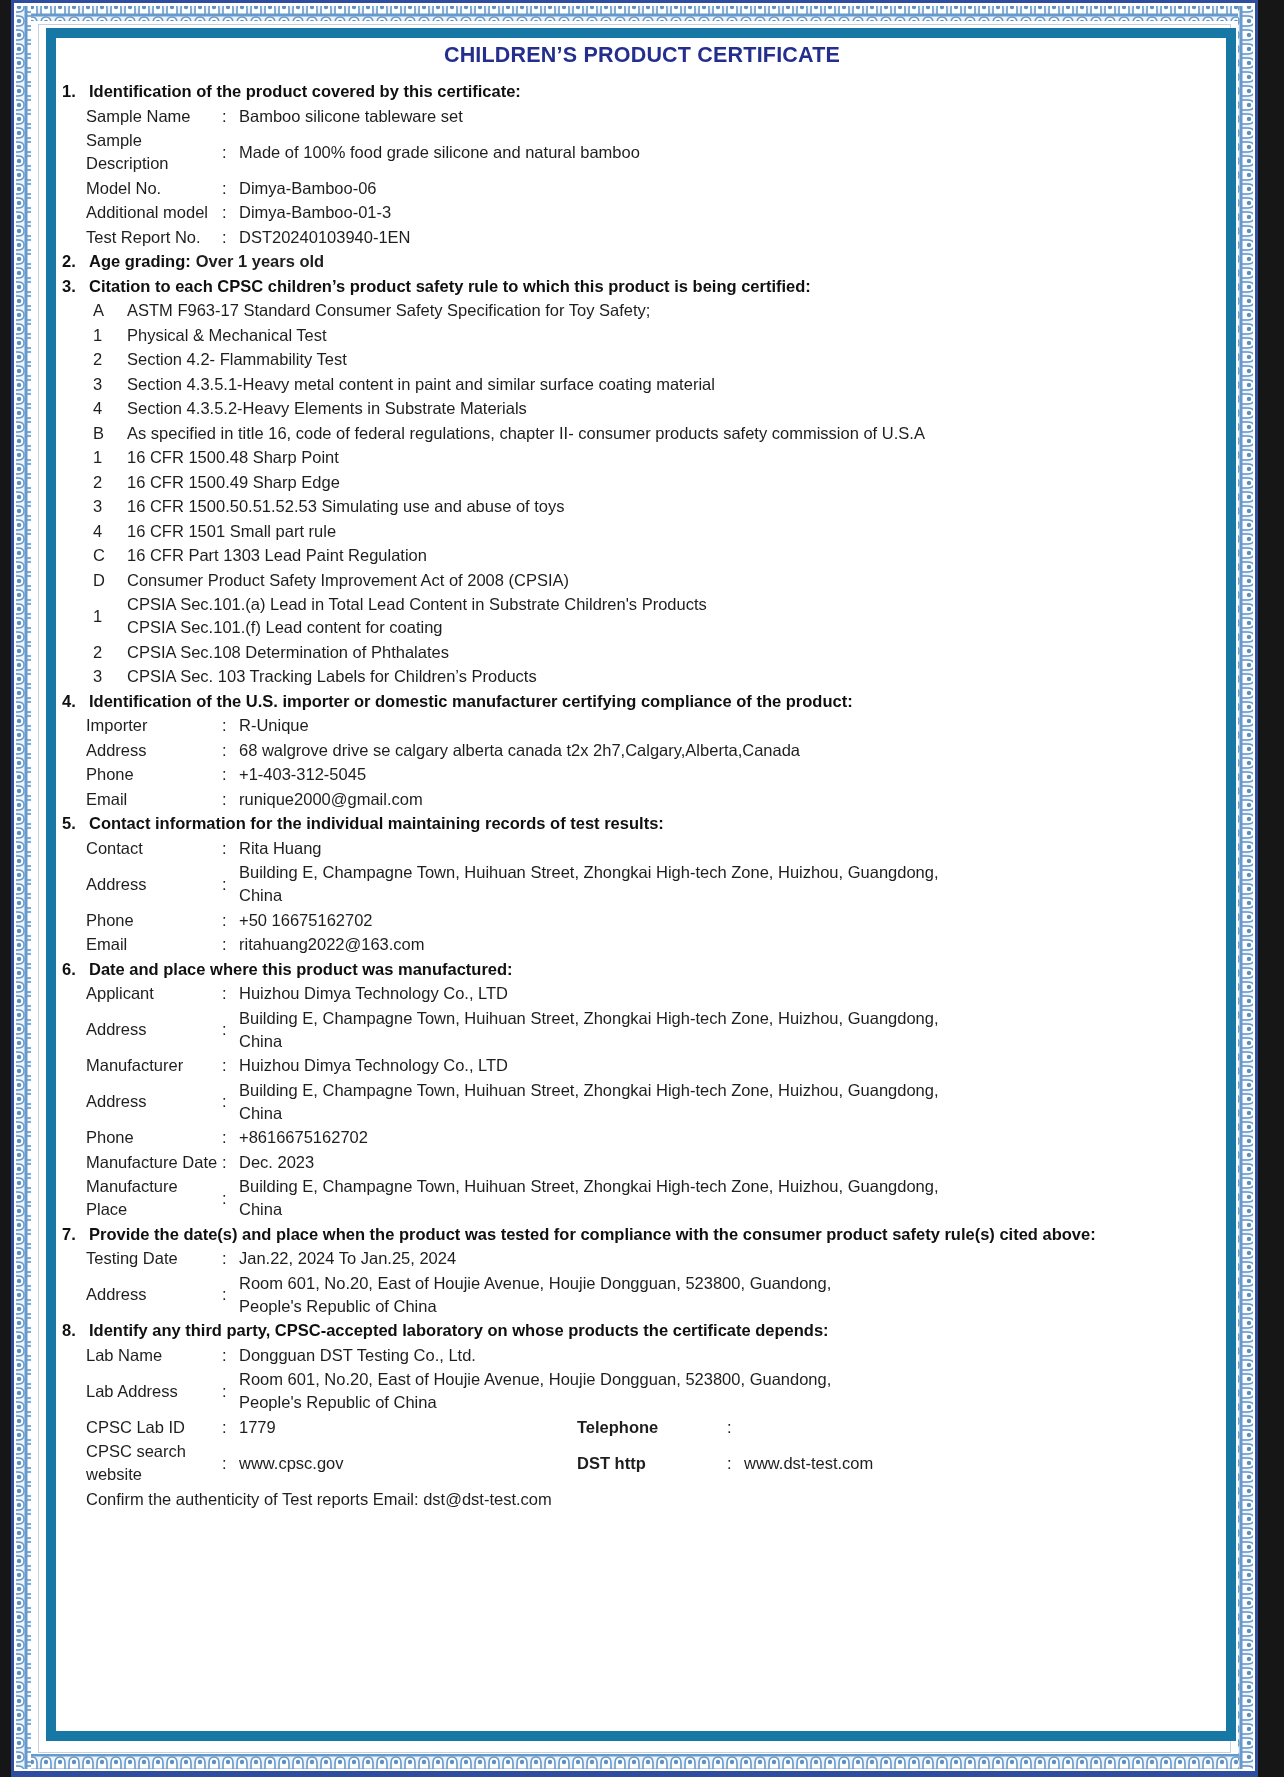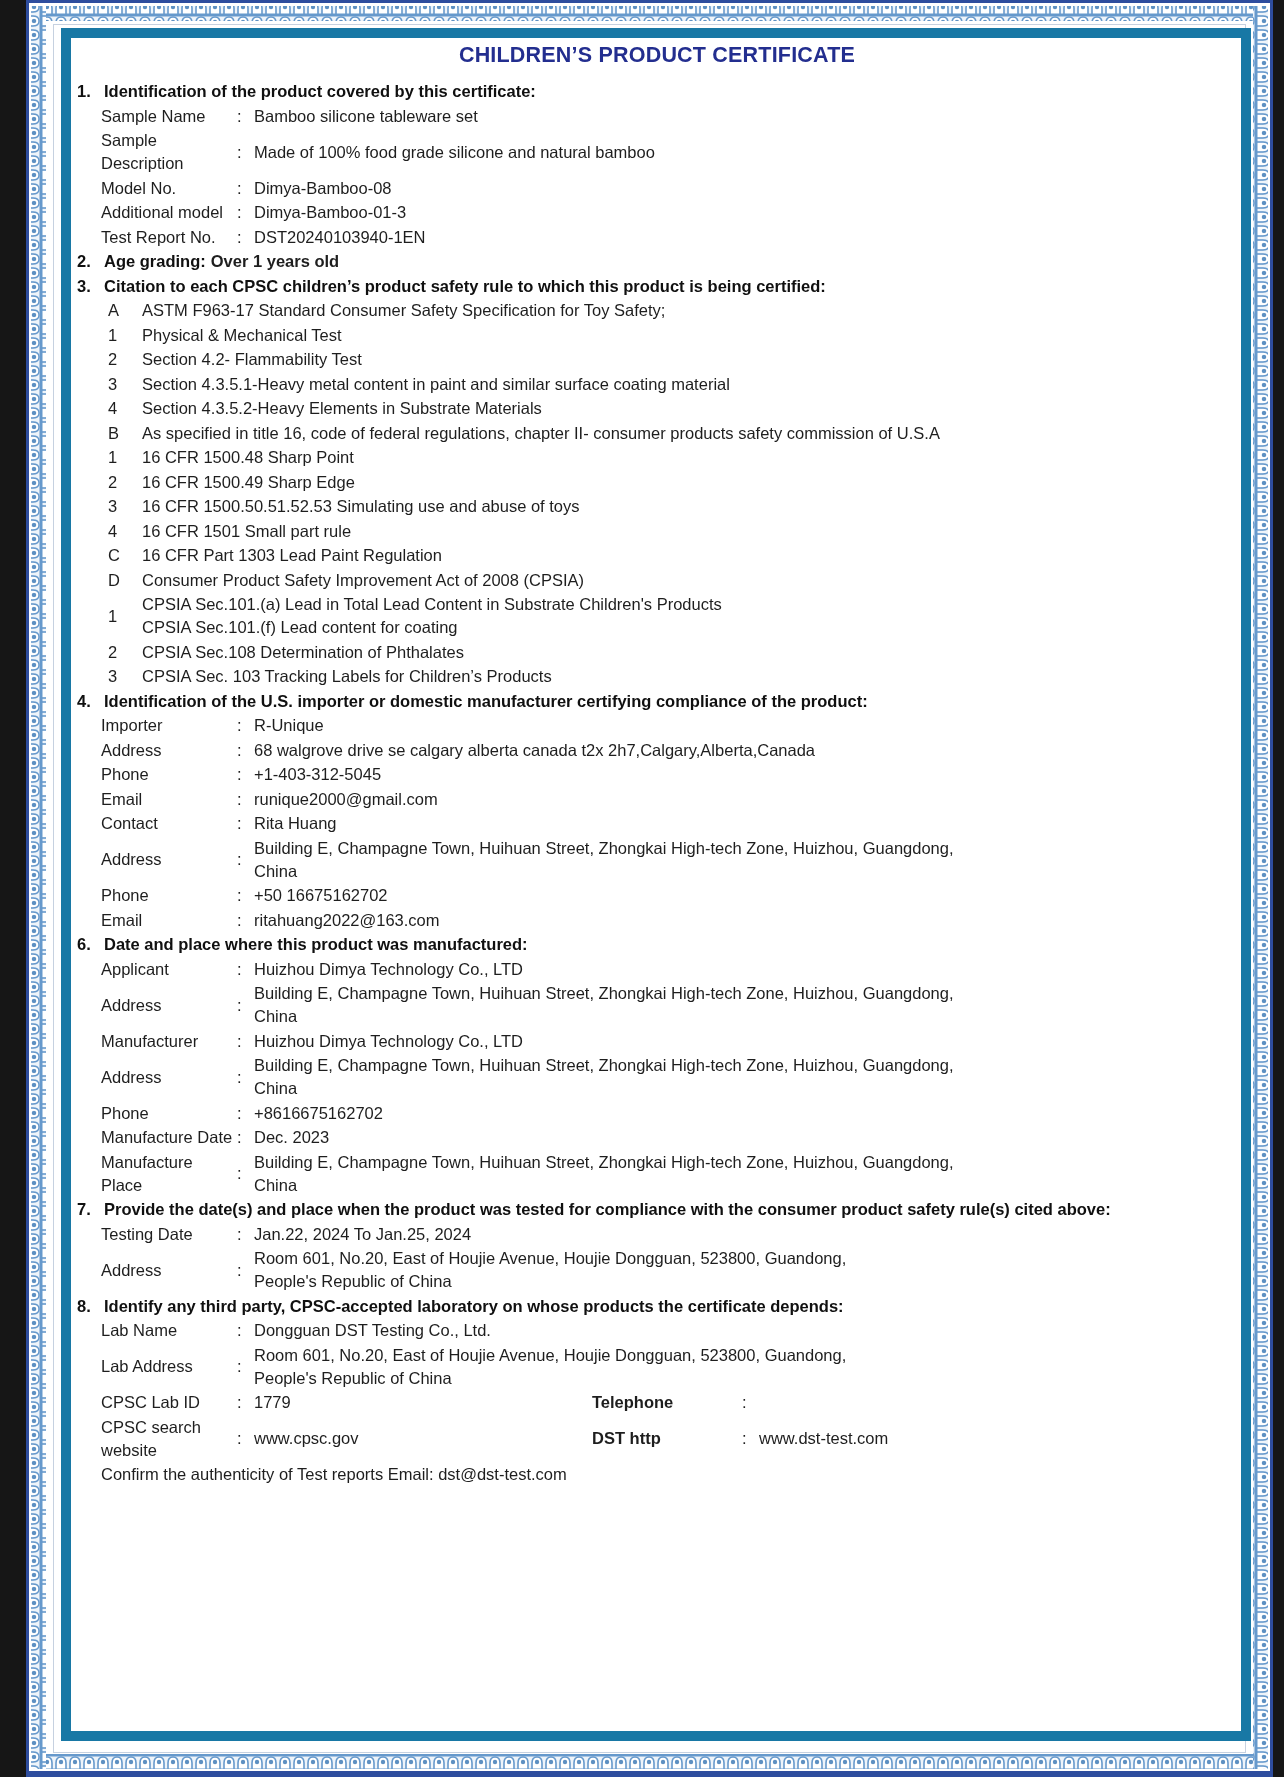--- a/index.html
+++ b/index.html
@@ -13,21 +13,21 @@
   html,body{margin:0;padding:0;}
   body{
     background:#161616;
     width:1284px;
     font-family:"Liberation Sans", sans-serif;
   }
   .page{
     position:relative;
     width:1247px;
     height:1777px;
-    margin-left:26px;
+    margin-left:11px;
     background:#ffffff;
     overflow:hidden;
   }
   svg.border-art{position:absolute;left:0;top:0;width:1247px;height:1777px;display:block;}
   .content{
     position:absolute;
     left:51px;
     top:42px;
     width:1160px;
     color:var(--text);
@@ -121,21 +121,21 @@
             <span class="kv-value">Bamboo silicone tableware set</span>
           </div>
           <div class="kv">
             <span class="kv-label">Sample Description</span>
             <span class="kv-colon">:</span>
             <span class="kv-value">Made of 100% food grade silicone and natural bamboo</span>
           </div>
           <div class="kv">
             <span class="kv-label">Model No.</span>
             <span class="kv-colon">:</span>
-            <span class="kv-value">Dimya-Bamboo-08</span>
+            <span class="kv-value">Dimya-Bamboo-06</span>
           </div>
           <div class="kv">
             <span class="kv-label">Additional model</span>
             <span class="kv-colon">:</span>
             <span class="kv-value">Dimya-Bamboo-01-3</span>
           </div>
           <div class="kv">
             <span class="kv-label">Test Report No.</span>
             <span class="kv-colon">:</span>
             <span class="kv-value">DST20240103940-1EN</span>
@@ -227,20 +227,21 @@
             <span class="kv-colon">:</span>
             <span class="kv-value">+1-403-312-5045</span>
           </div>
           <div class="kv">
             <span class="kv-label">Email</span>
             <span class="kv-colon">:</span>
             <span class="kv-value">runique2000@gmail.com</span>
           </div>
         </div>
         <div class="section">
+          <div class="sec-head"><span class="sec-num">5.</span><span class="sec-title">Contact information for the individual maintaining records of test results:</span></div>
           <div class="kv">
             <span class="kv-label">Contact</span>
             <span class="kv-colon">:</span>
             <span class="kv-value">Rita Huang</span>
           </div>
           <div class="kv">
             <span class="kv-label">Address</span>
             <span class="kv-colon">:</span>
             <span class="kv-value">
               <span class="vline">Building E, Champagne Town, Huihuan Street, Zhongkai High-tech Zone, Huizhou, Guangdong,</span>

